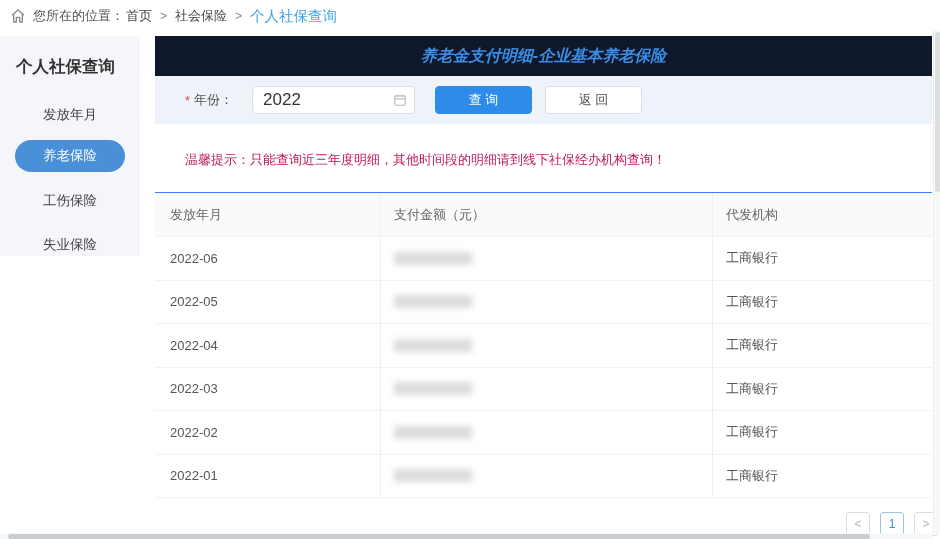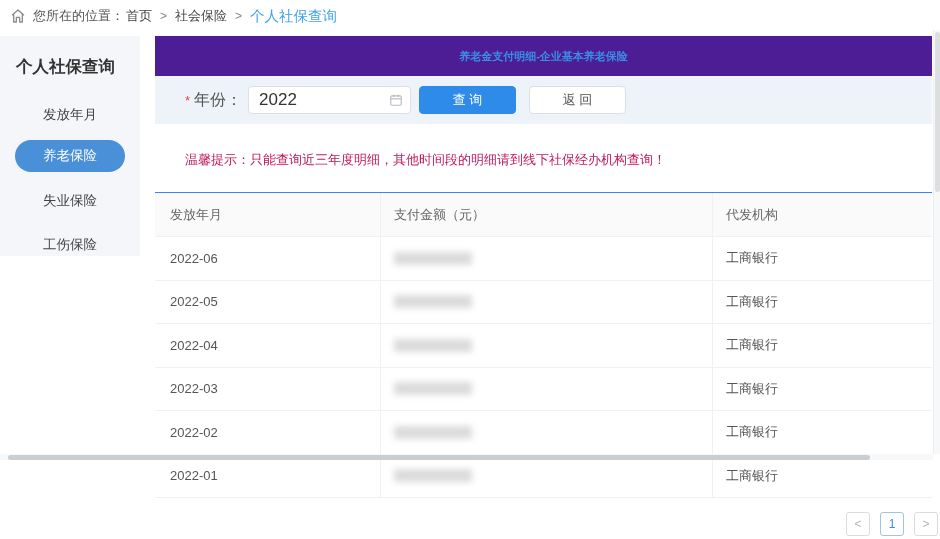--- a/index.html
+++ b/index.html
@@ -1,18 +1,18 @@
 <!DOCTYPE html>
 <html><head>
 <meta charset="utf-8">
 <style>
   * { margin:0; padding:0; box-sizing:border-box; }
   html,body { width:940px; height:539px; overflow:hidden; background:#fff;
     font-family:"Liberation Sans","DejaVu Sans",sans-serif; }
-  .page { position:relative; width:940px; height:460px; background:#fff; }
+  .page { position:relative; width:940px; height:539px; background:#fff; }
 
   
   .breadcrumb { position:absolute; left:0; top:0; width:940px; height:32px;
     display:flex; align-items:center; padding-left:10px; font-size:13px; color:#555; }
   .breadcrumb .home-ic { display:inline-flex; margin-right:7px; }
   .crumb { color:#444; margin:0 2px; cursor:pointer; }
   .crumb-sep { color:#888; margin:0 6px; font-size:12px; }
   .crumb.active { color:#3fa3ea; font-size:14.5px; font-weight:500; }
 
   
@@ -20,34 +20,34 @@
     background:#f4f6f9; }
   .sidebar-title { padding:20px 0 0 16px; font-size:16.5px; font-weight:bold; color:#333; }
   .side-items { text-align:center; }
   .side-item { font-size:13.5px; color:#444; line-height:30px; margin-top:14px; cursor:pointer; }
   .side-item:first-child { margin-top:22px; }
   .side-item.pill { width:110px; height:32px; line-height:32px; margin:10px auto 0;
     background:#4a90d9; color:#fff; border-radius:16px; }
 
   
   .main { position:absolute; left:155px; top:36px; width:777px; }
-  .title-bar { height:40px; line-height:40px; text-align:center; background:#4c1d95;
-    color:#3a8ee6; font-size:11px; font-weight:bold; }
+  .title-bar { height:40px; line-height:40px; text-align:center; background:#0f172a;
+    color:#3a8ee6; font-size:16px; font-weight:bold;font-style:italic; }
   .form-row { height:48px; background:#eef3f9; display:flex; align-items:center;
     padding-left:30px; }
   .req { color:#e04545; font-size:13px; margin-right:4px; }
-  .form-label { font-size:16px; color:#555; margin-right:6px; }
+  .form-label { font-size:13px; color:#555; margin-right:19px; }
   .year-input-wrap { position:relative; width:163px; height:28px; }
   .year-input { width:163px; height:28px; border:1px solid #dcdfe6; border-radius:4px;
     background:#fff; padding:0 28px 0 10px; font-size:17px; color:#333;
     font-family:"Liberation Sans","DejaVu Sans",sans-serif; outline:none; }
   .cal-ic { position:absolute; right:8px; top:7px; cursor:pointer; }
   .btn { height:28px; width:97px; border-radius:4px; font-size:13px; cursor:pointer;
     margin-left:9px; font-family:"Liberation Sans","DejaVu Sans",sans-serif; }
-  .btn-primary { background:#2f8bea; border:1px solid #2f8bea; color:#fff; margin-left:8px; }
+  .btn-primary { background:#2f8bea; border:1px solid #2f8bea; color:#fff; margin-left:20px; }
   .btn-plain { background:#fff; border:1px solid #dcdfe6; color:#555; margin-left:13px; }
   .notice { margin-top:27px; padding-left:30px; font-size:13px; color:#be185d; }
 
   
   .table { margin-top:23px; width:777px; border-top:1px solid #3b82f6; }
   .t-row { display:grid; grid-template-columns:225px 332px 220px; height:43.5px;
     border-bottom:1px solid #f1f1f1; align-items:center; }
   .t-row.head { height:44px; background:#fafafa; }
   .t-cell { font-size:13px; color:#555; padding-left:15px; height:100%;
     display:flex; align-items:center; }
@@ -90,22 +90,22 @@
     <span class="crumb">社会保险</span>
     <span class="crumb-sep">&gt;</span>
     <span class="crumb active">个人社保查询</span>
   </div>
 
   <div class="sidebar">
     <div class="sidebar-title">个人社保查询</div>
     <div class="side-items">
       <div class="side-item">发放年月</div>
       <div class="side-item pill">养老保险</div>
+      <div class="side-item">工伤保险</div>
       <div class="side-item">失业保险</div>
-      <div class="side-item">工伤保险</div>
     </div>
   </div>
 
   <div class="main">
     <div class="title-bar">养老金支付明细-企业基本养老保险</div>
 
     <div class="form-row">
       <span class="req">*</span>
       <span class="form-label">年份：</span>
       <span class="year-input-wrap">

